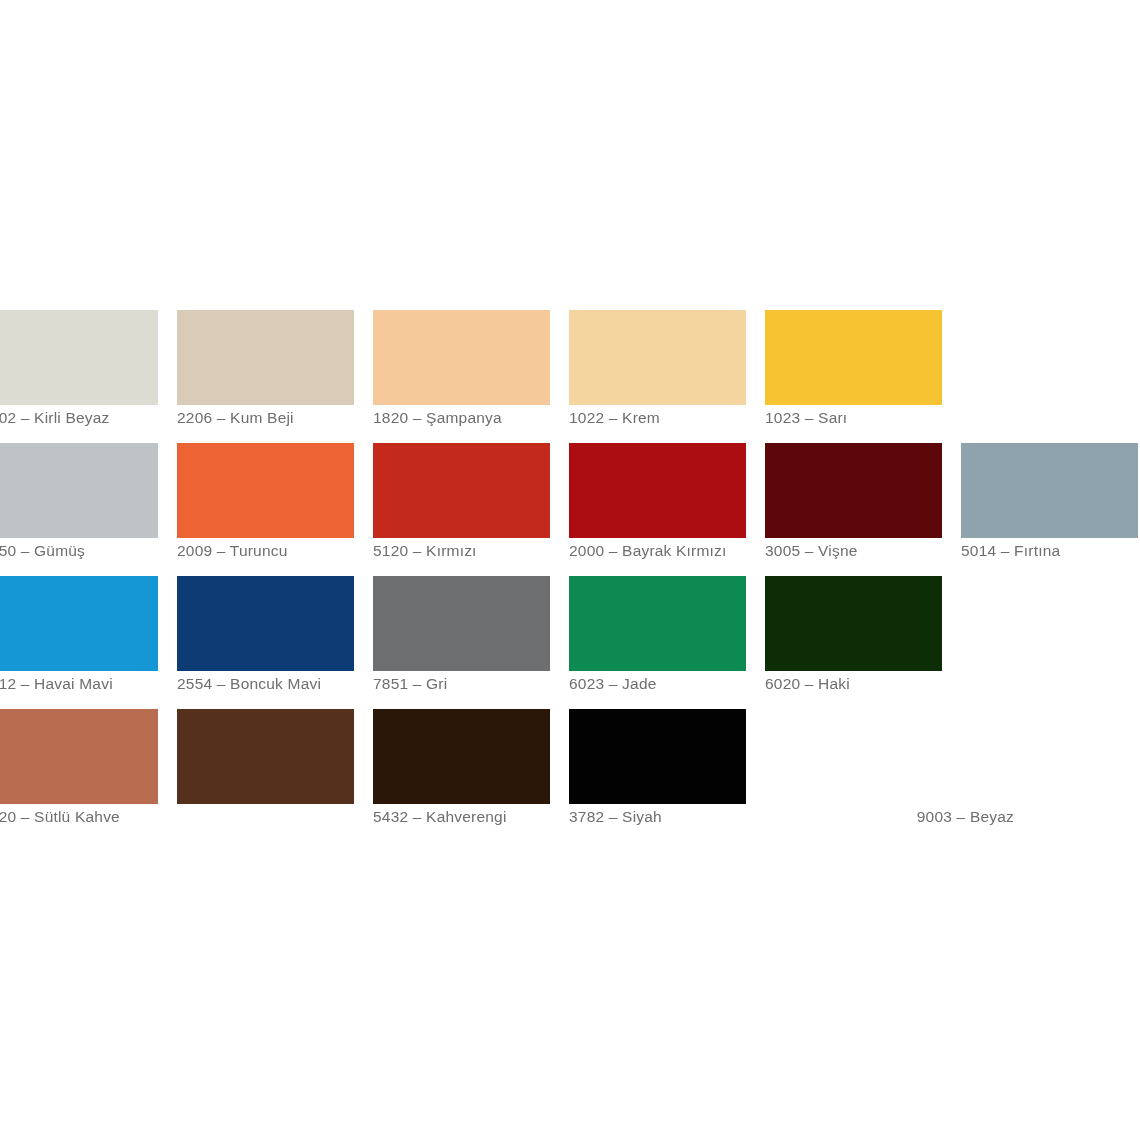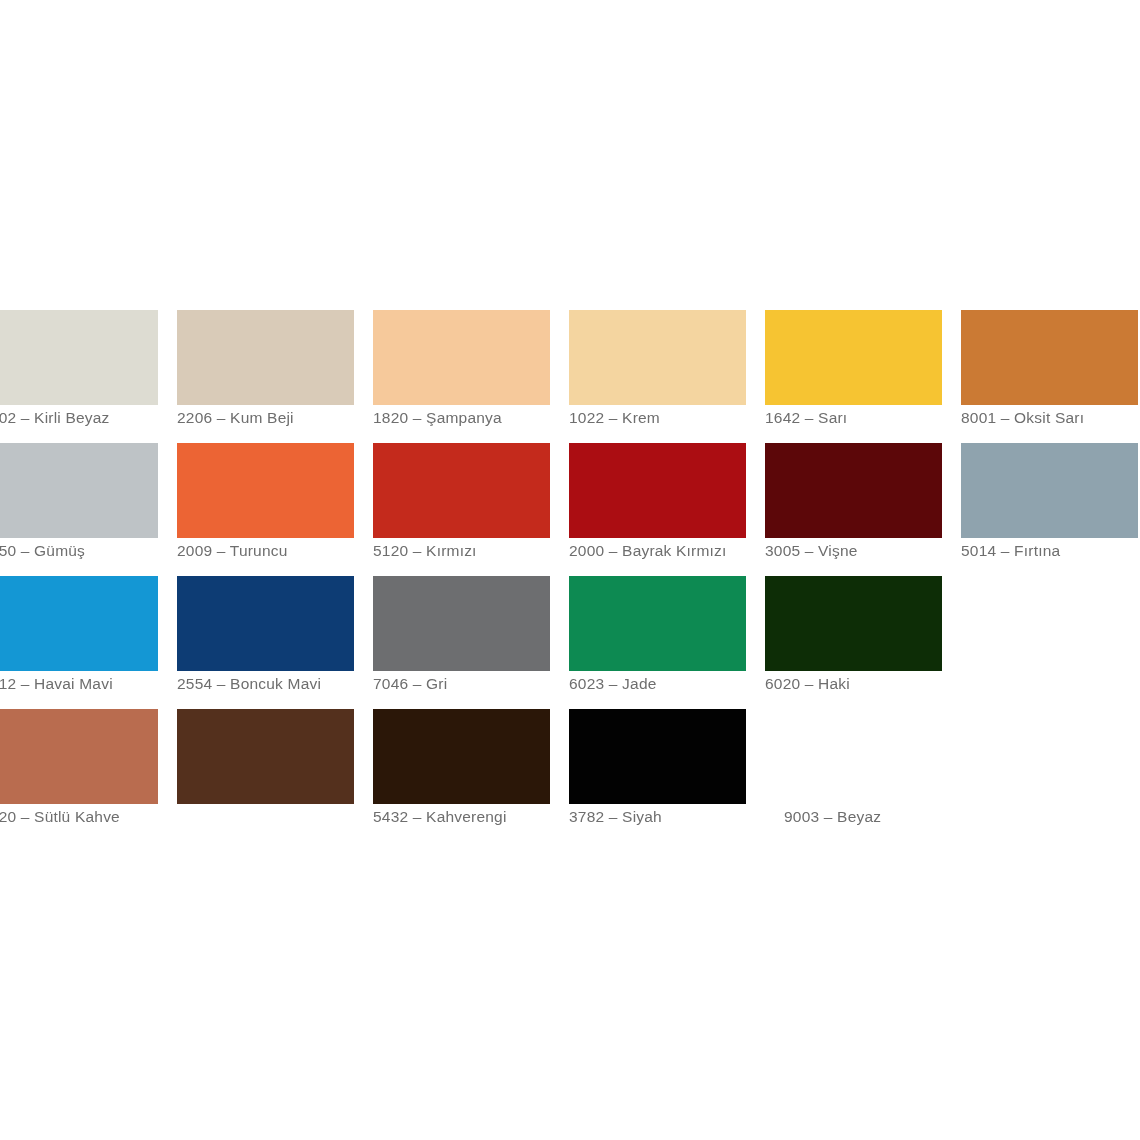--- a/index.html
+++ b/index.html
@@ -48,20 +48,21 @@
     width: 230px;
     font-size: 15.5px;
     line-height: 17px;
     letter-spacing: 0.2px;
     color: #6e6e6e;
     white-space: nowrap;
     font-family: "Liberation Sans", sans-serif;
   }
   .caption.indented {
     left: 19px;
+    text-align: right;
   }
 </style>
 </head>
 <body>
 
 <div id="page">
   <div id="palette">
       <div class="swatch-row">
         <div class="swatch-cell">
           <div class="chip" style="background: rgb(221, 220, 210);"></div>
@@ -74,25 +75,21 @@
         <div class="swatch-cell">
           <div class="chip" style="background: rgb(246, 201, 155);"></div>
           <div class="caption">1820 – Şampanya</div>
         </div>
         <div class="swatch-cell">
           <div class="chip" style="background: rgb(244, 213, 160);"></div>
           <div class="caption">1022 – Krem</div>
         </div>
         <div class="swatch-cell">
           <div class="chip" style="background: rgb(246, 196, 50);"></div>
-          <div class="caption">1642 – Sarı</div>
-        </div>
-        <div class="swatch-cell">
-          <div class="chip" style="background: rgb(203, 122, 52);"></div>
-          <div class="caption">8001 – Oksit Sarı</div>
+          <div class="caption">1023 – Sarı</div>
         </div>
       </div>
       <div class="swatch-row">
         <div class="swatch-cell">
           <div class="chip" style="background: rgb(190, 195, 198);"></div>
           <div class="caption">7050 – Gümüş</div>
         </div>
         <div class="swatch-cell">
           <div class="chip" style="background: rgb(236, 100, 52);"></div>
           <div class="caption">2009 – Turuncu</div>
@@ -118,21 +115,21 @@
         <div class="swatch-cell">
           <div class="chip" style="background: rgb(20, 151, 212);"></div>
           <div class="caption">5012 – Havai Mavi</div>
         </div>
         <div class="swatch-cell">
           <div class="chip" style="background: rgb(13, 60, 116);"></div>
           <div class="caption">2554 – Boncuk Mavi</div>
         </div>
         <div class="swatch-cell">
           <div class="chip" style="background: rgb(109, 110, 112);"></div>
-          <div class="caption">7046 – Gri</div>
+          <div class="caption">7851 – Gri</div>
         </div>
         <div class="swatch-cell">
           <div class="chip" style="background: rgb(13, 138, 82);"></div>
           <div class="caption">6023 – Jade</div>
         </div>
         <div class="swatch-cell">
           <div class="chip" style="background: rgb(13, 45, 6);"></div>
           <div class="caption">6020 – Haki</div>
         </div>
       </div>

